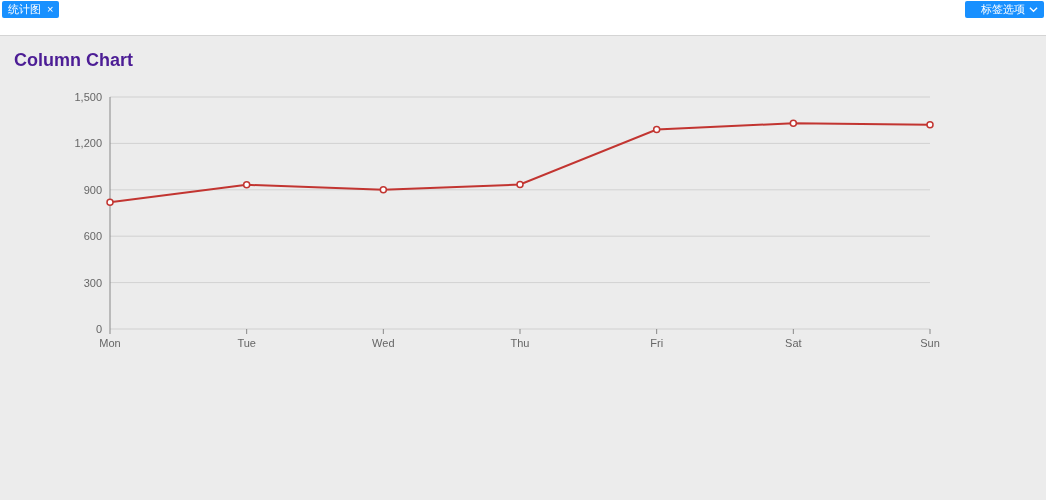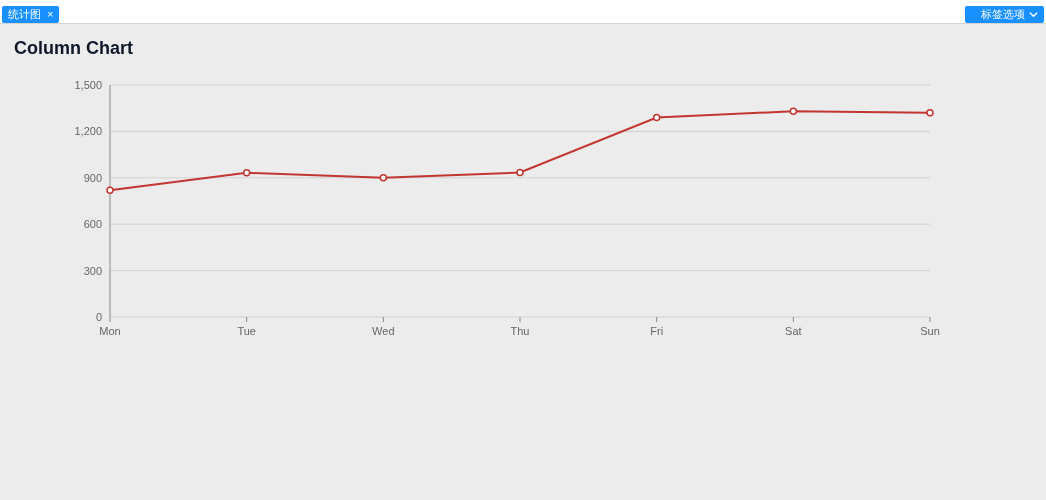--- a/index.html
+++ b/index.html
@@ -1,19 +1,19 @@
 <!DOCTYPE html>
 <html><head>
 <meta charset="utf-8">
 <style>
   * { box-sizing: border-box; margin: 0; padding: 0; }
   html, body { width: 1046px; height: 500px; font-family: "Segoe UI", Arial, sans-serif; background: #ececec; overflow: hidden; }
   .topbar {
-    width: 100%; height: 24px; background: #fff; border-bottom: 1px solid #d4d4d4;
-    display: flex; align-items: flex-end; justify-content: space-between;
+    width: 100%; height: 36px; background: #fff; border-bottom: 1px solid #d4d4d4;
+    display: flex; align-items: flex-start; justify-content: space-between;
     position: relative;
   }
   .tab {
     background: #1890ff; color: #fff; font-size: 11px; height: 17px;
     display: inline-flex; align-items: center; padding: 0 6px;
     margin-left: 2px; margin-top: 1px; border-radius: 2px;
     cursor: pointer;
   }
   .tab .close {
     margin-left: 6px; font-size: 11px; line-height: 1;
@@ -23,21 +23,21 @@
     display: inline-flex; align-items: center; padding: 0 6px 0 16px;
     margin-right: 2px; margin-top: 1px; border-radius: 2px;
     cursor: pointer;
   }
   .opts .chev { margin-left: 4px; }
   .content {
     width: 100%; height: calc(500px - 20px);
     padding: 10px 10px 0 10px;
   }
   .title {
-    font-size: 18px; font-weight: 700; color: #0f172a; margin: 4px 0 8px 4px;
+    font-size: 18px; font-weight: 700; color: #4c1d95; margin: 4px 0 8px 4px;
   }
   .chart-wrap {
     width: 100%; position: relative;
   }
   svg { display: block; }
   .ylabel, .xlabel { font-size: 11px; fill: #666; }
   .gridline { stroke: #bfbfbf; stroke-width: 0.6; }
   .axisline { stroke: #888; stroke-width: 1; }
   .series-line { stroke: #c23531; stroke-width: 2; fill: none; }
   .pt { fill: #fff; stroke: #c23531; stroke-width: 1.5; }

